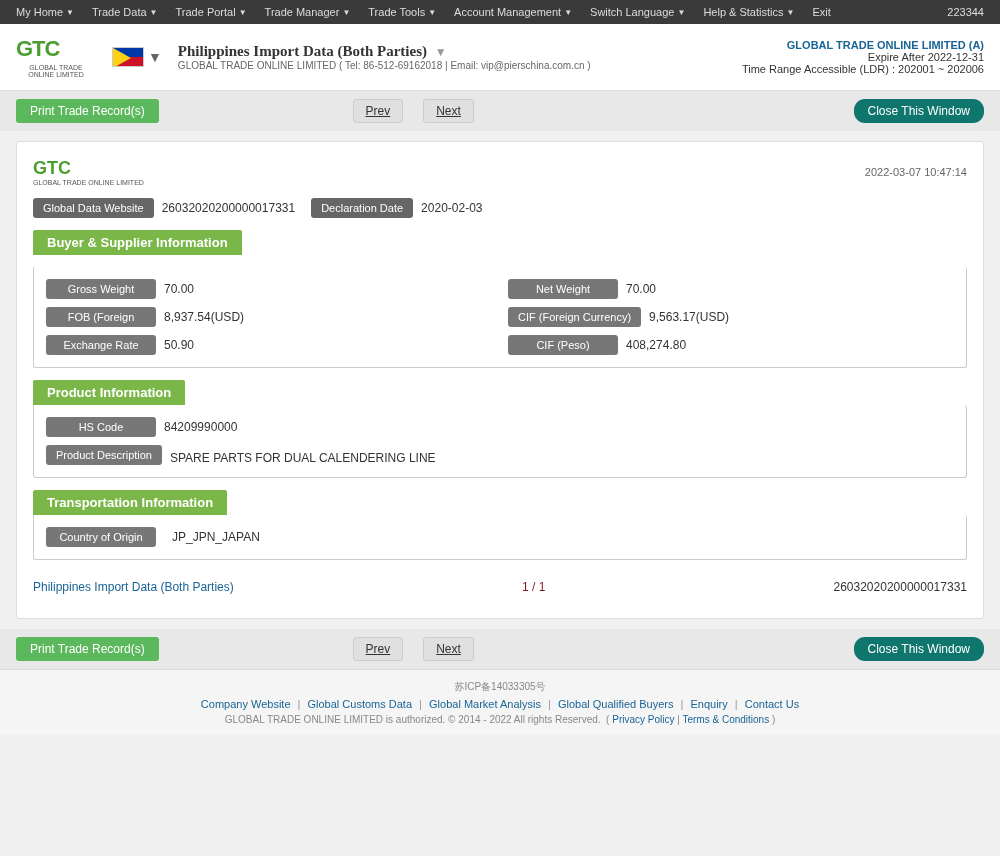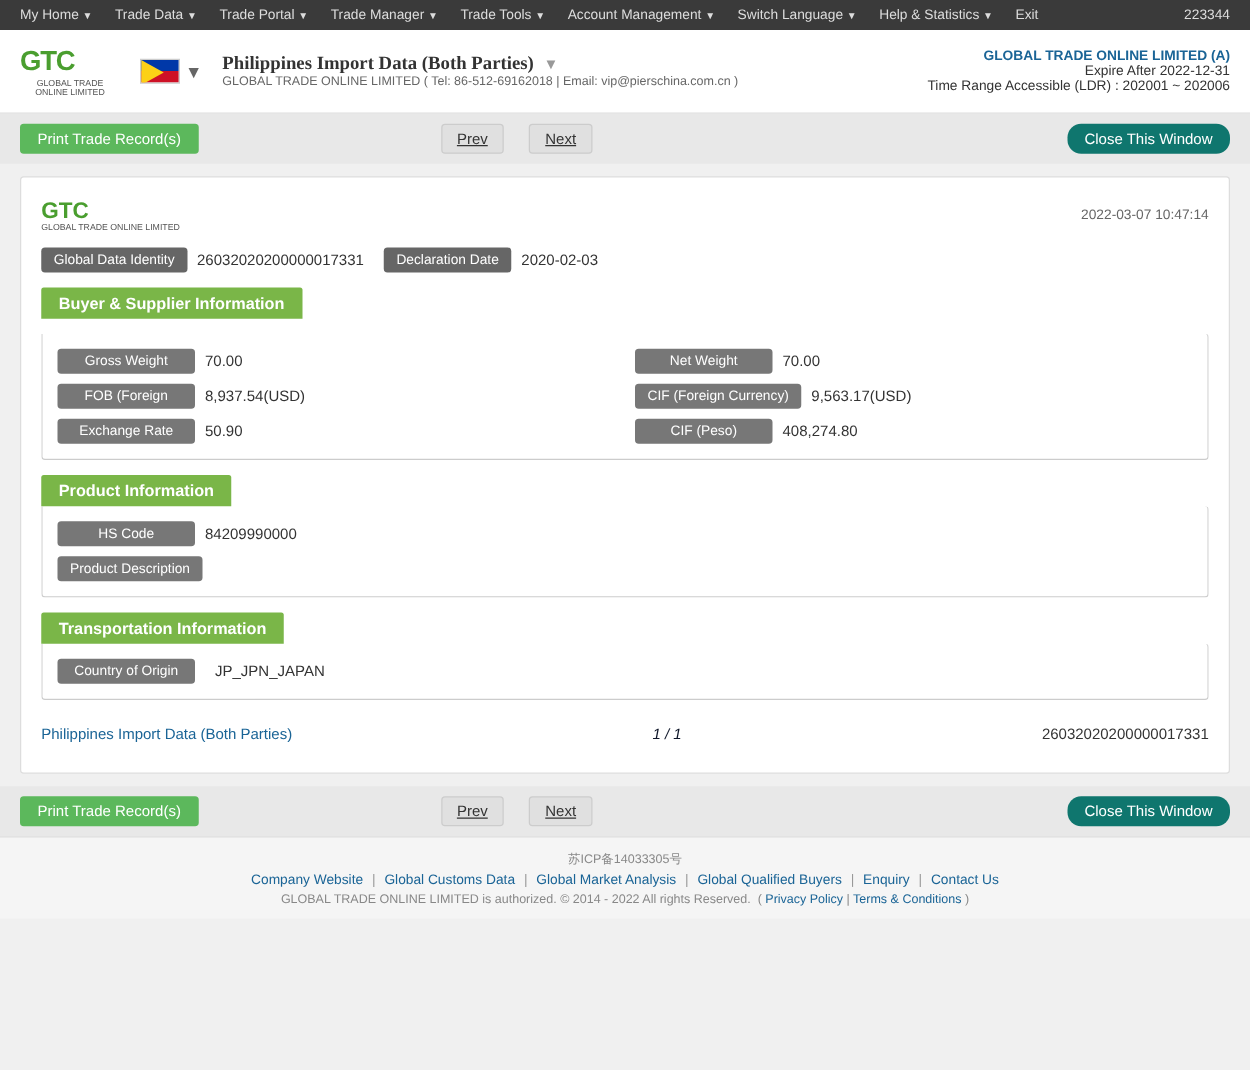--- a/index.html
+++ b/index.html
@@ -254,21 +254,21 @@
     
     .record-footer {
       display: flex;
       justify-content: space-between;
       align-items: center;
       padding: 8px 0;
       margin-top: 8px;
       font-size: 12px;
     }
     .record-footer .title-link { color: #1a6496; }
-    .record-footer .pagination { color: #0f172a; font-style: italic; }
+    .record-footer .pagination { color: #7f1d1d; }
     .record-footer .record-id { color: #333; }
 
     
     .bottom-action-bar {
       background: #e8e8e8;
       padding: 8px 16px;
       display: flex;
       align-items: center;
       gap: 8px;
     }
@@ -412,21 +412,21 @@
     <div class="card-header">
       <div class="card-logo">
         <div class="gtc-logo">GTC</div>
         <div class="gtc-sub">GLOBAL TRADE ONLINE LIMITED</div>
       </div>
       <div class="card-timestamp">2022-03-07 10:47:14</div>
     </div>
 
     <div class="identity-row">
       <div class="field-pair">
-        <span class="field-label-btn">Global Data Identity</span>
+        <span class="field-label-btn">Global Data Website</span>
         <span class="field-value">26032020200000017331</span>
       </div>
       <div class="field-pair">
         <span class="field-label-btn">Declaration Date</span>
         <span class="field-value">2020-02-03</span>
       </div>
     </div>
 
     <div class="section-wrapper">
       <div class="section-title-bar">
@@ -469,20 +469,21 @@
       <div class="section-title-bar">
         <span class="section-title-green">Product Information</span>
       </div>
       <div class="section-content">
         <div class="hs-code-row">
           <span class="field-label-dark">HS Code</span>
           <span class="field-value-text">84209990000</span>
         </div>
         <div class="prod-desc-row">
           <span class="field-label-dark">Product Description</span>
+          <span class="field-value-text">SPARE PARTS FOR DUAL CALENDERING LINE</span>
         </div>
       </div>
     </div>
 
     <div class="section-wrapper">
       <div class="section-title-bar">
         <span class="section-title-green">Transportation Information</span>
       </div>
       <div class="section-content">
         <div class="grid-row">

